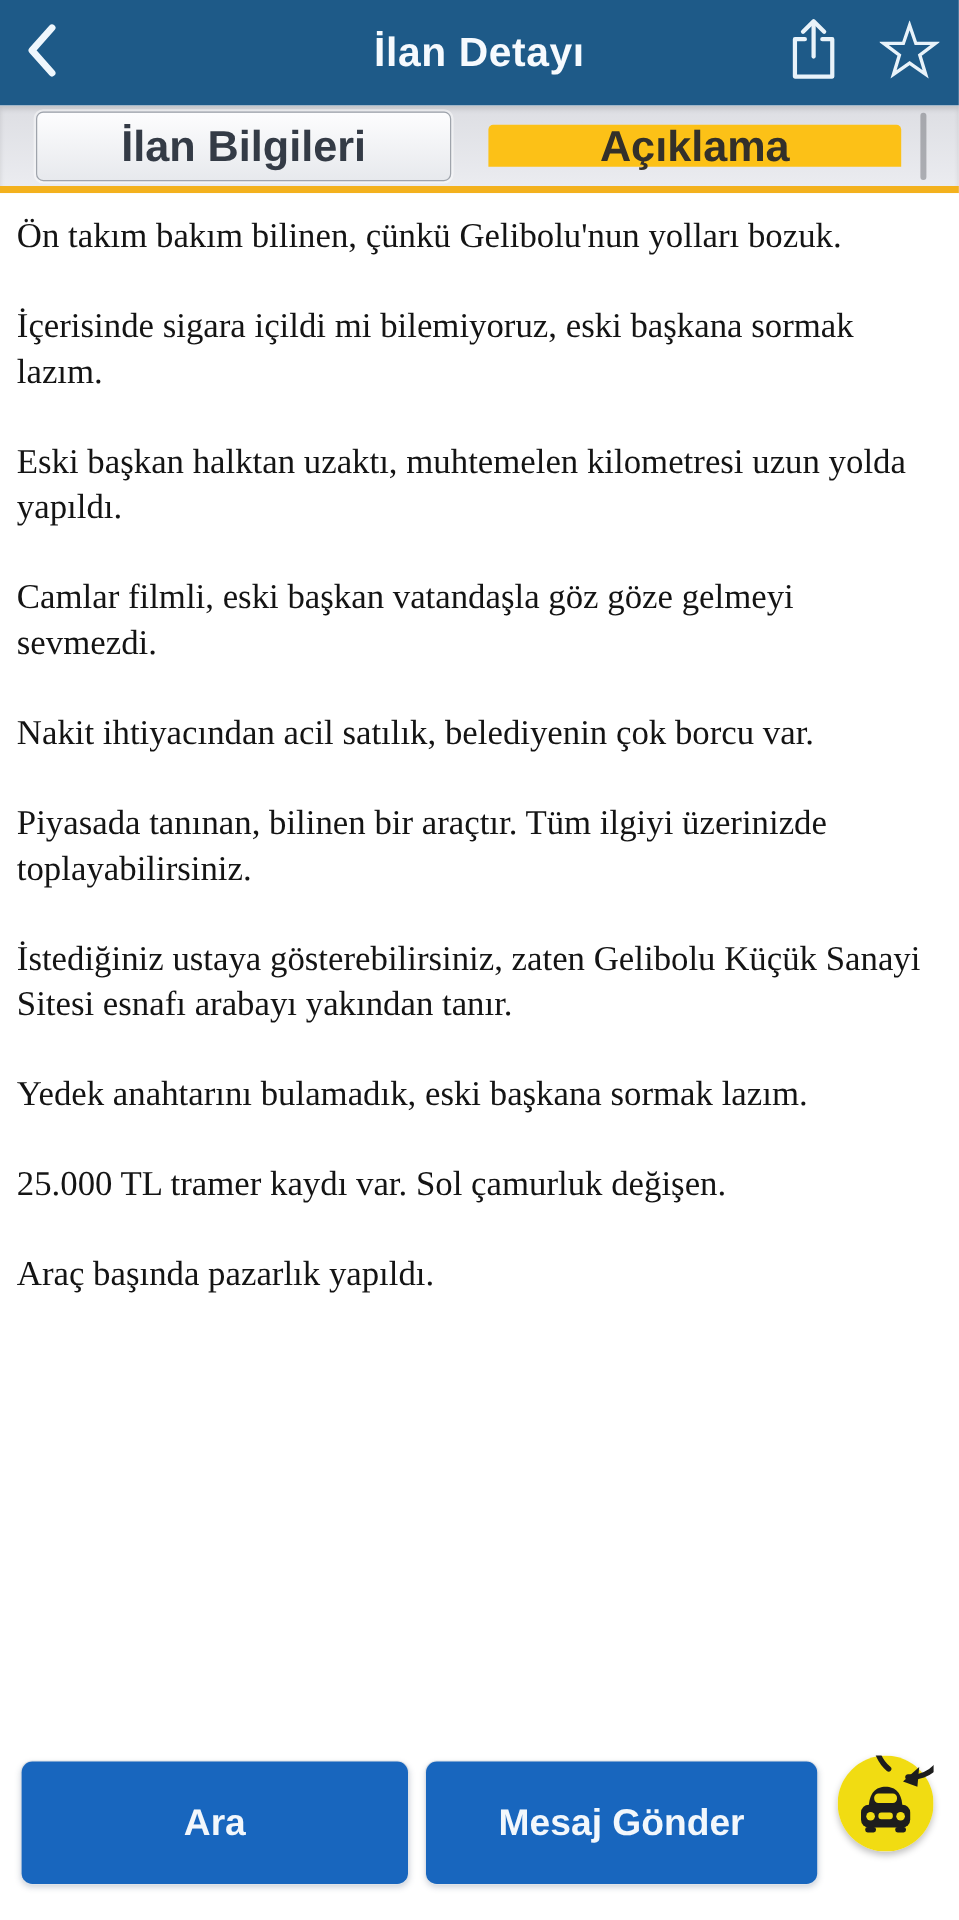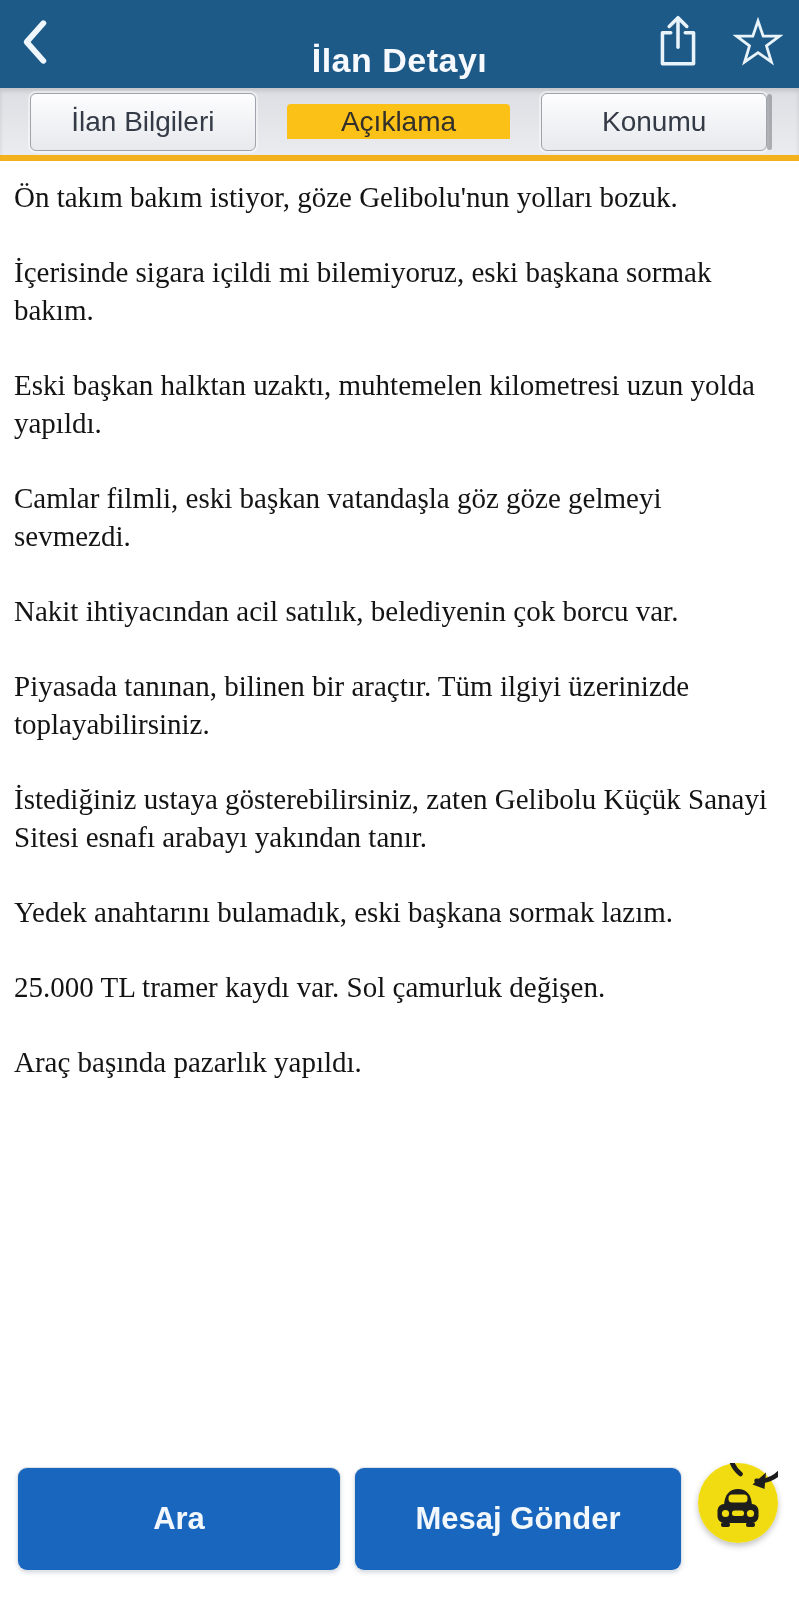--- a/index.html
+++ b/index.html
@@ -19,45 +19,45 @@
   }
   .back-btn {
     width:70px; height:88px; display:flex; align-items:center; justify-content:center;
     cursor:pointer; flex:0 0 auto;
   }
   .header-title {
     position:absolute; left:0; right:0; top:0; height:88px;
     display:flex; align-items:center; justify-content:center;
     color:#F6FAFE; font-size:34px; font-weight:bold; letter-spacing:.5px;
     pointer-events:none;
-    margin-top:16px;
   }
   .header-actions {
     position:absolute; right:14px; top:0; height:88px;
     display:flex; align-items:center; gap:26px;
   }
   .header-icon-btn { width:54px; height:60px; display:flex; align-items:center; justify-content:center; cursor:pointer; }
 
   
   .tabbar {
     position:absolute; top:88px; left:0; width:799px; height:73px;
     background:linear-gradient(#DDDEE3, #ECEDF1);
     box-shadow:inset 0 3px 4px rgba(0,0,0,.12);
   }
   .tabrow {
     position:absolute; top:0; left:0; width:799px; height:67px;
     display:flex; padding:0 32px 0 30px; gap:15px;
   }
   .tab {
     flex:1 1 0; display:flex; align-items:center; justify-content:center;
-    font-size:28px; color:#343B46; cursor:pointer;
+    font-size:36px; color:#343B46; cursor:pointer;
     margin:5px 0 4px; border:1px solid #9FA4AC; border-radius:6px;
     background:linear-gradient(#FDFDFE, #E7E9ED);
     box-shadow:0 0 0 2px rgba(255,255,255,.45);
     white-space:nowrap;
+    font-weight:bold;
   }
   .tab.active {
     margin:16px; border:none; border-radius:4px 4px 0 0;
     background:#FCC117; box-shadow:none; color:#33302A;
   }
   .tab-underline {
     position:absolute; bottom:0; left:0; width:799px; height:6px;
     background:#F3B11D;
   }
   .scroll-thumb {
@@ -122,29 +122,28 @@
         </svg>
       </span>
     </div>
   </div>
 </div>
 
 <div class="tabbar">
   <div class="tabrow">
     <div class="tab">İlan Bilgileri</div>
     <div class="tab active">Açıklama</div>
-    <div class="tab">Konumu</div>
   </div>
   <div class="scroll-thumb"></div>
   <div class="tab-underline"></div>
 </div>
 
 <div class="content">
-  <p>Ön takım bakım istiyor, göze Gelibolu'nun yolları bozuk.</p>
-  <p>İçerisinde sigara içildi mi bilemiyoruz, eski başkana sormak bakım.</p>
+  <p>Ön takım bakım bilinen, çünkü Gelibolu'nun yolları bozuk.</p>
+  <p>İçerisinde sigara içildi mi bilemiyoruz, eski başkana sormak lazım.</p>
   <p>Eski başkan halktan uzaktı, muhtemelen kilometresi uzun yolda yapıldı.</p>
   <p>Camlar filmli, eski başkan vatandaşla göz göze gelmeyi sevmezdi.</p>
   <p>Nakit ihtiyacından acil satılık, belediyenin çok borcu var.</p>
   <p>Piyasada tanınan, bilinen bir araçtır. Tüm ilgiyi üzerinizde toplayabilirsiniz.</p>
   <p>İstediğiniz ustaya gösterebilirsiniz, zaten Gelibolu Küçük Sanayi Sitesi esnafı arabayı yakından tanır.</p>
   <p>Yedek anahtarını bulamadık, eski başkana sormak lazım.</p>
   <p>25.000 TL tramer kaydı var. Sol çamurluk değişen.</p>
   <p>Araç başında pazarlık yapıldı.</p>
 </div>
 

